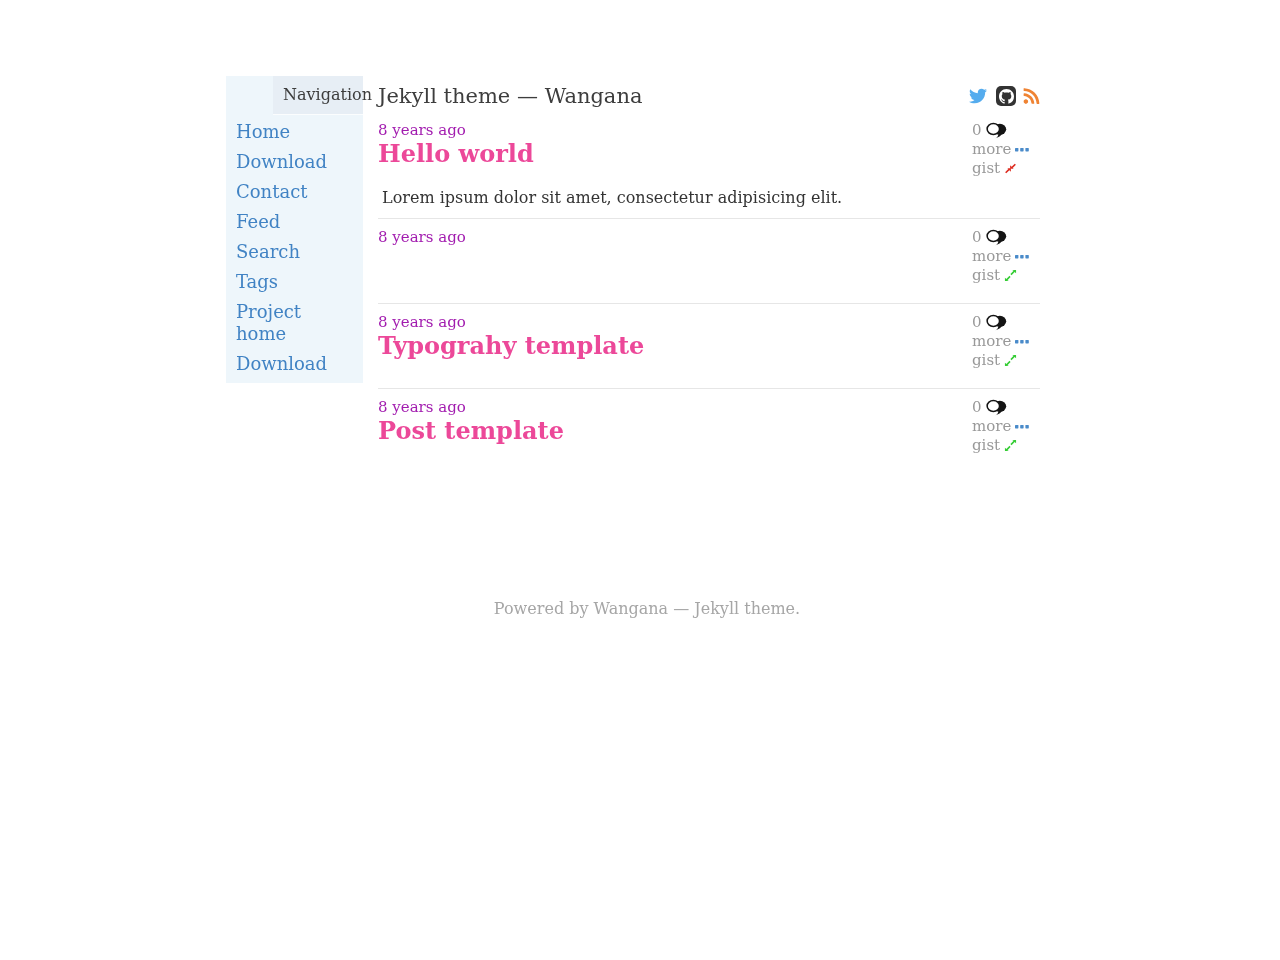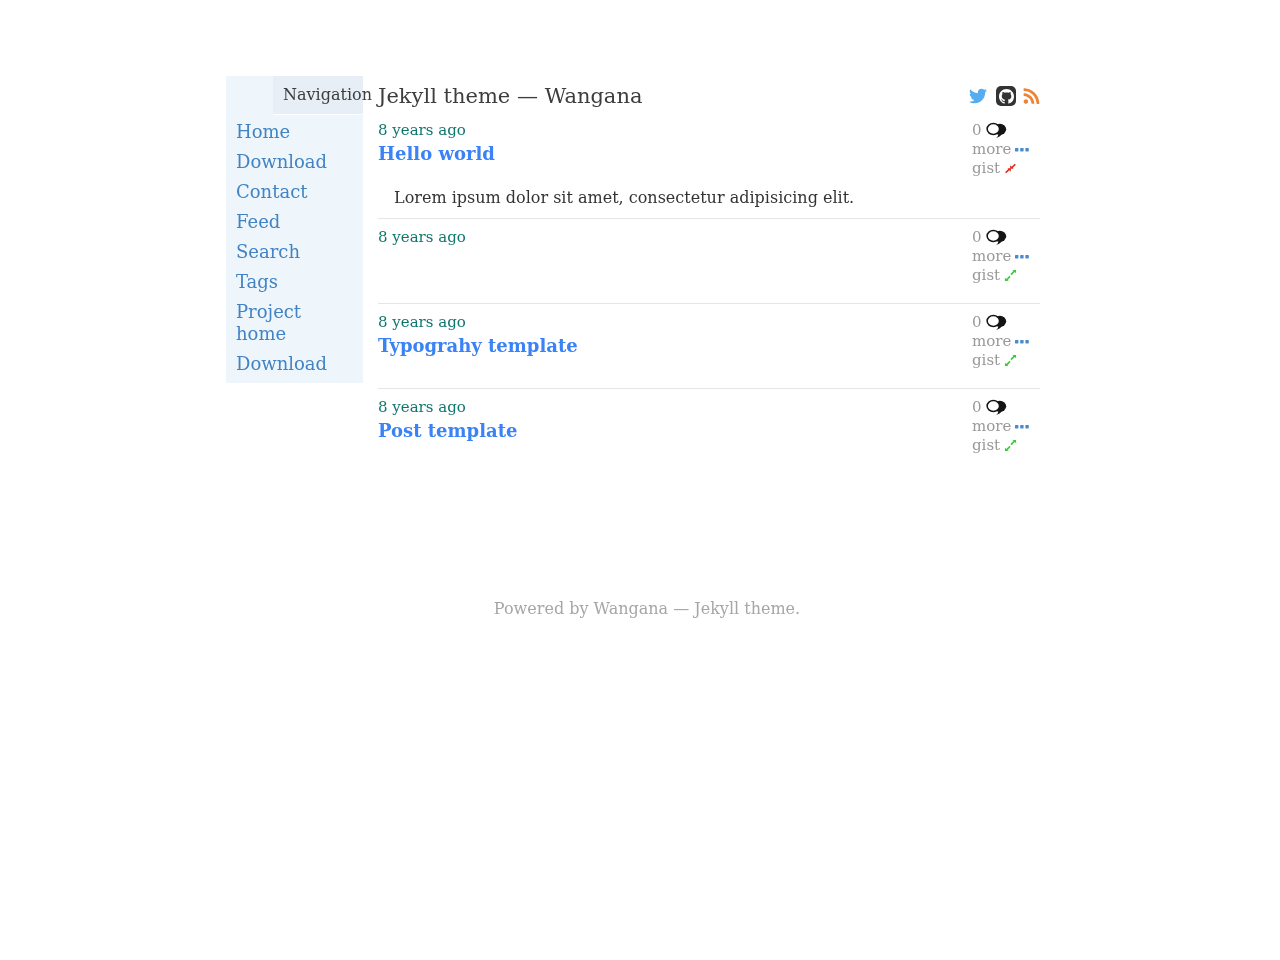--- a/index.html
+++ b/index.html
@@ -33,23 +33,23 @@
   .site-title{font-size:21px;color:#3d3d3d;}
   .social{display:flex;align-items:center;gap:7px;}
   .social .icon-btn{display:inline-flex;align-items:center;justify-content:center;cursor:pointer;}
   .gh-badge{width:20px;height:20px;background:#333;border-radius:5px;display:inline-flex;align-items:center;justify-content:center;}
   
   .post{display:flex;justify-content:space-between;align-items:flex-start;}
   .post.bordered{border-bottom:1px solid #e6e6e6;}
   .post-pad{padding:9px 0 18px 0;}
   .post-pad-first{padding:5px 0 10px 0;}
   .post-left{flex:1;min-width:0;}
-  .post-age{font-size:15px;line-height:19px;color:#0f766e;}
-  .post-title{margin:0;font-size:18px;line-height:28px;font-weight:bold;color:#3b82f6;cursor:pointer;}
-  .post-excerpt{margin:20px 0 0 16px;font-size:16px;line-height:20px;color:#333;}
+  .post-age{font-size:15px;line-height:19px;color:#a21caf;}
+  .post-title{margin:0;font-size:24px;line-height:28px;font-weight:bold;color:#ec4899;cursor:pointer;}
+  .post-excerpt{margin:20px 0 0 4px;font-size:16px;line-height:20px;color:#333;}
   .post-meta{width:68px;flex:none;font-size:15px;color:#999;}
   .meta-line{line-height:19px;display:flex;align-items:center;gap:4px;cursor:pointer;}
   .meta-line svg{flex:none;}
   
   .footer{
     position:absolute;left:7px;top:598px;width:1280px;text-align:center;
     font-size:16px;line-height:22px;color:#a6a6a6;
   }
   .hidden-defs{position:absolute;width:0;height:0;overflow:hidden;}
 </style>

